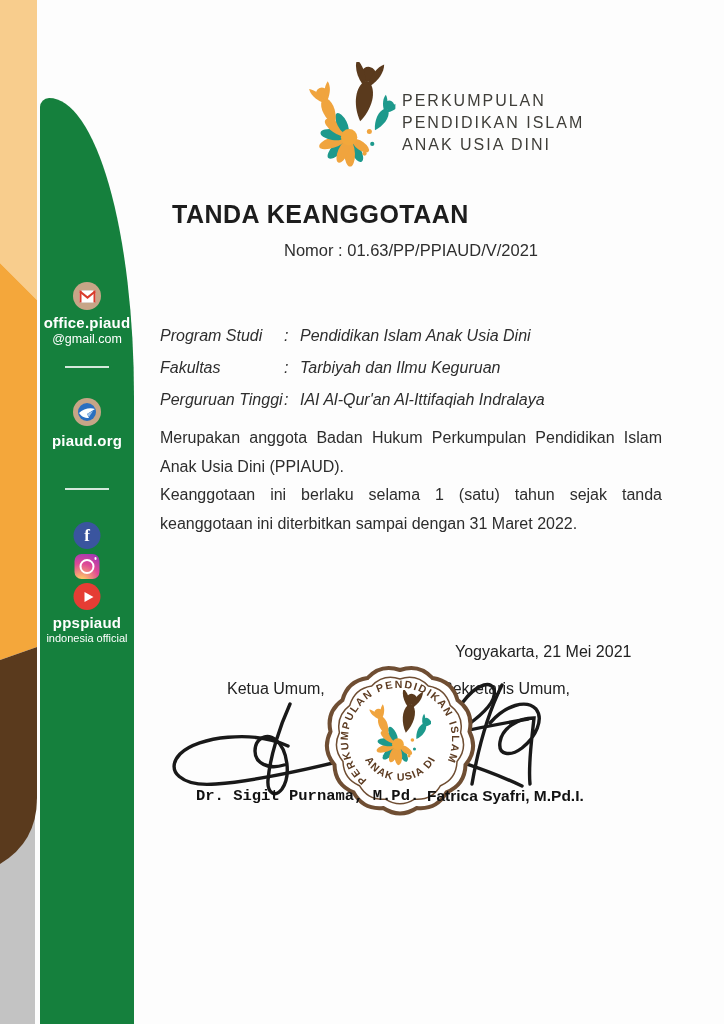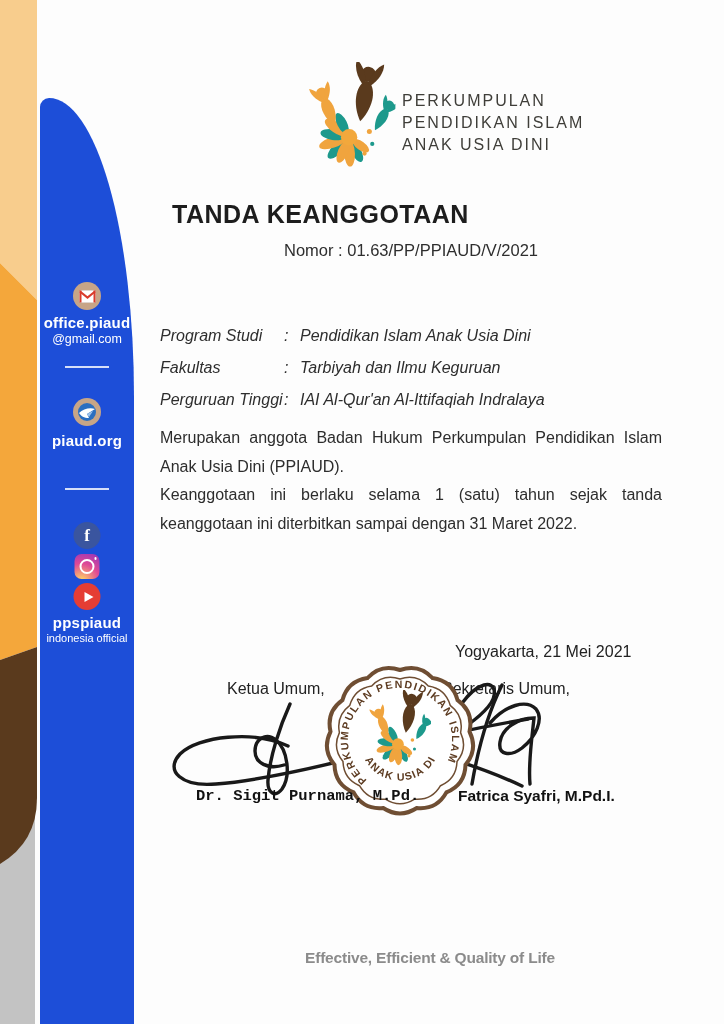--- a/index.html
+++ b/index.html
@@ -4,21 +4,21 @@
 <style>
   html,body{margin:0;padding:0;}
   body{background:#ffffff;font-family:"Liberation Sans",sans-serif;}
   .page{position:relative;width:724px;height:1024px;background:#fdfdfd;overflow:hidden;}
 
   
   .left-strips{position:absolute;left:0;top:0;width:40px;height:1024px;}
 
   
   .sidebar{position:absolute;left:40px;top:98px;width:94px;height:926px;
-    background:#1d4ed8;border-top-right-radius:94px 330px;border-top-left-radius:10px;}
+    background:#15803d;border-top-right-radius:94px 330px;border-top-left-radius:10px;}
   .sidebar .sb-item{position:absolute;left:0;width:100%;text-align:center;color:#ffffff;}
   .sb-label-bold{font-weight:bold;font-size:15px;letter-spacing:.2px;}
   .sb-label-small{font-size:12.5px;}
   .sb-label-tiny{font-size:11px;}
   .sb-divider{position:absolute;left:25px;width:44px;height:2px;background:rgba(255,255,255,.82);}
   .sb-icon{position:absolute;left:50%;transform:translateX(-50%);}
 
   .icon-circle{border-radius:50%;display:flex;align-items:center;justify-content:center;}
   .gmail-bg,.globe-bg{width:28px;height:28px;background:#c7a587;}
   .fb{width:27px;height:27px;background:#3a559f;color:#fff;font-weight:bold;font-size:17px;font-family:"Liberation Serif",serif;}
@@ -45,21 +45,21 @@
 
   
   .body-text{position:absolute;left:160px;top:424px;width:502px;font-size:16px;color:#2d2d2d;}
   .body-text p{margin:0;line-height:28.6px;text-align:justify;}
 
   
   .place-date{position:absolute;left:455px;top:643px;font-size:16px;color:#222;}
   .role-left{position:absolute;left:227px;top:680px;font-size:16px;color:#222;}
   .role-right{position:absolute;left:442px;top:680px;font-size:16px;color:#222;}
   .name-left{position:absolute;left:196px;top:787px;font-size:15.5px;font-weight:bold;color:#111;font-family:Liberation Mono, monospace;}
-  .name-right{position:absolute;left:427px;top:787px;font-size:15.5px;font-weight:bold;color:#111;margin-left:31px;}
+  .name-right{position:absolute;left:427px;top:787px;font-size:15.5px;font-weight:bold;color:#111;}
   .stamp{position:absolute;left:314px;top:654px;}
   .sig{position:absolute;}
   .sig-left{left:158px;top:694px;}
   .sig-right{left:426px;top:676px;}
 
   
   .footer-tagline{position:absolute;left:136px;right:0;top:949px;text-align:center;
     font-size:15.5px;font-weight:bold;color:#8b8b8b;letter-spacing:-.2px;}
   .footer-legal{position:absolute;left:136px;right:0;top:973px;text-align:center;
     font-size:12px;line-height:17px;color:#84745f;}
@@ -253,15 +253,14 @@
     </text>
     <text font-size="10.6" font-weight="bold" fill="#5d3c22" letter-spacing="1.2" font-family="Liberation Sans, sans-serif">
       <textPath href="#arc-bottom" startOffset="2">ANAK USIA DINI</textPath>
     </text>
     <use href="#ppiaud-mark" x="-31" y="-50" width="62" height="78"></use>
   </svg>
 
   <div class="name-left">Dr. Sigit Purnama, M.Pd.</div>
   <div class="name-right">Fatrica Syafri, M.Pd.I.</div>
 
-  <div class="footer-tagline">Effective, Efficient &amp; Quality of Life</div>
 
 </div>
 
 </body></html>

